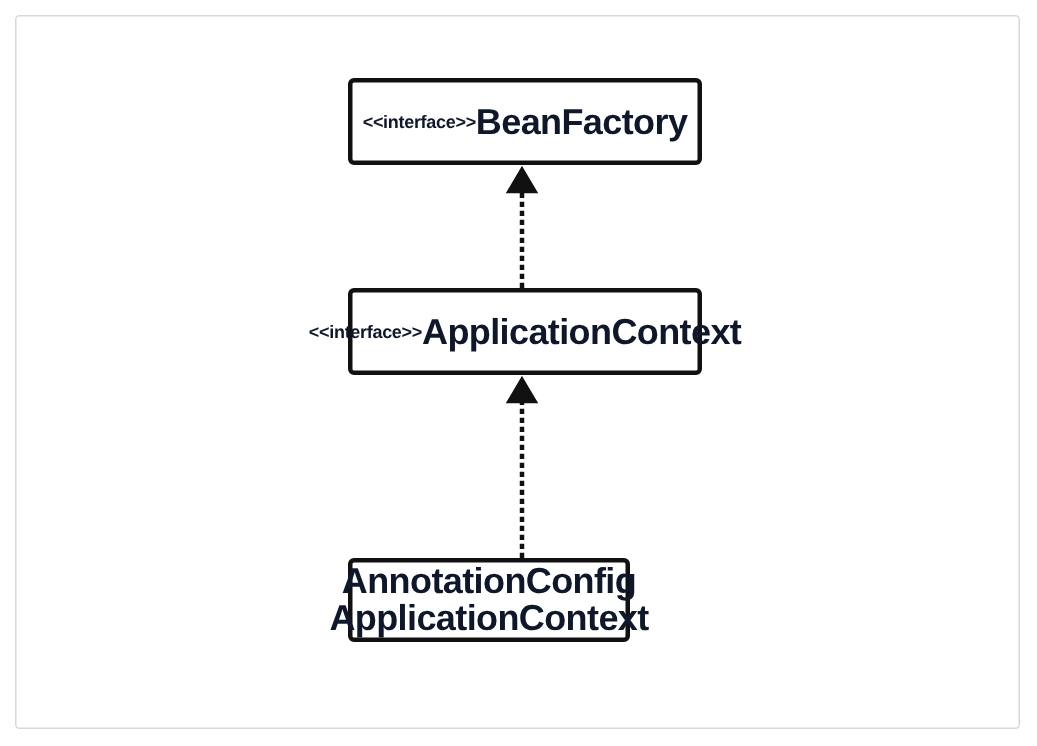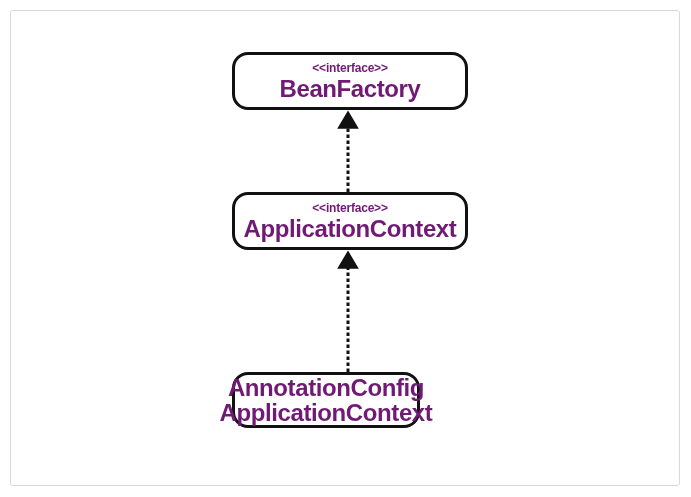--- a/index.html
+++ b/index.html
@@ -30,27 +30,27 @@
     box-sizing: border-box;
     border: 1px solid #d6d8dc;
     border-radius: 3px;
     background: #ffffff;
   }
   .uml-node {
     position: absolute;
     box-sizing: border-box;
     background: #ffffff;
     border: 3px solid #111111;
-    border-radius: 16px;
+    border-radius: 4px;
     display: flex;
-    flex-direction: column;
+    flex-direction: row;
     align-items: center;
     justify-content: center;
     text-align: center;
-    color: #701a75;
+    color: #0f172a;
   }
   .stereotype {
     font-size: 12px;
     font-weight: bold;
     line-height: 14px;
     letter-spacing: -0.2px;
     margin-bottom: 1px;
   }
   .node-name {
     font-size: 24px;

